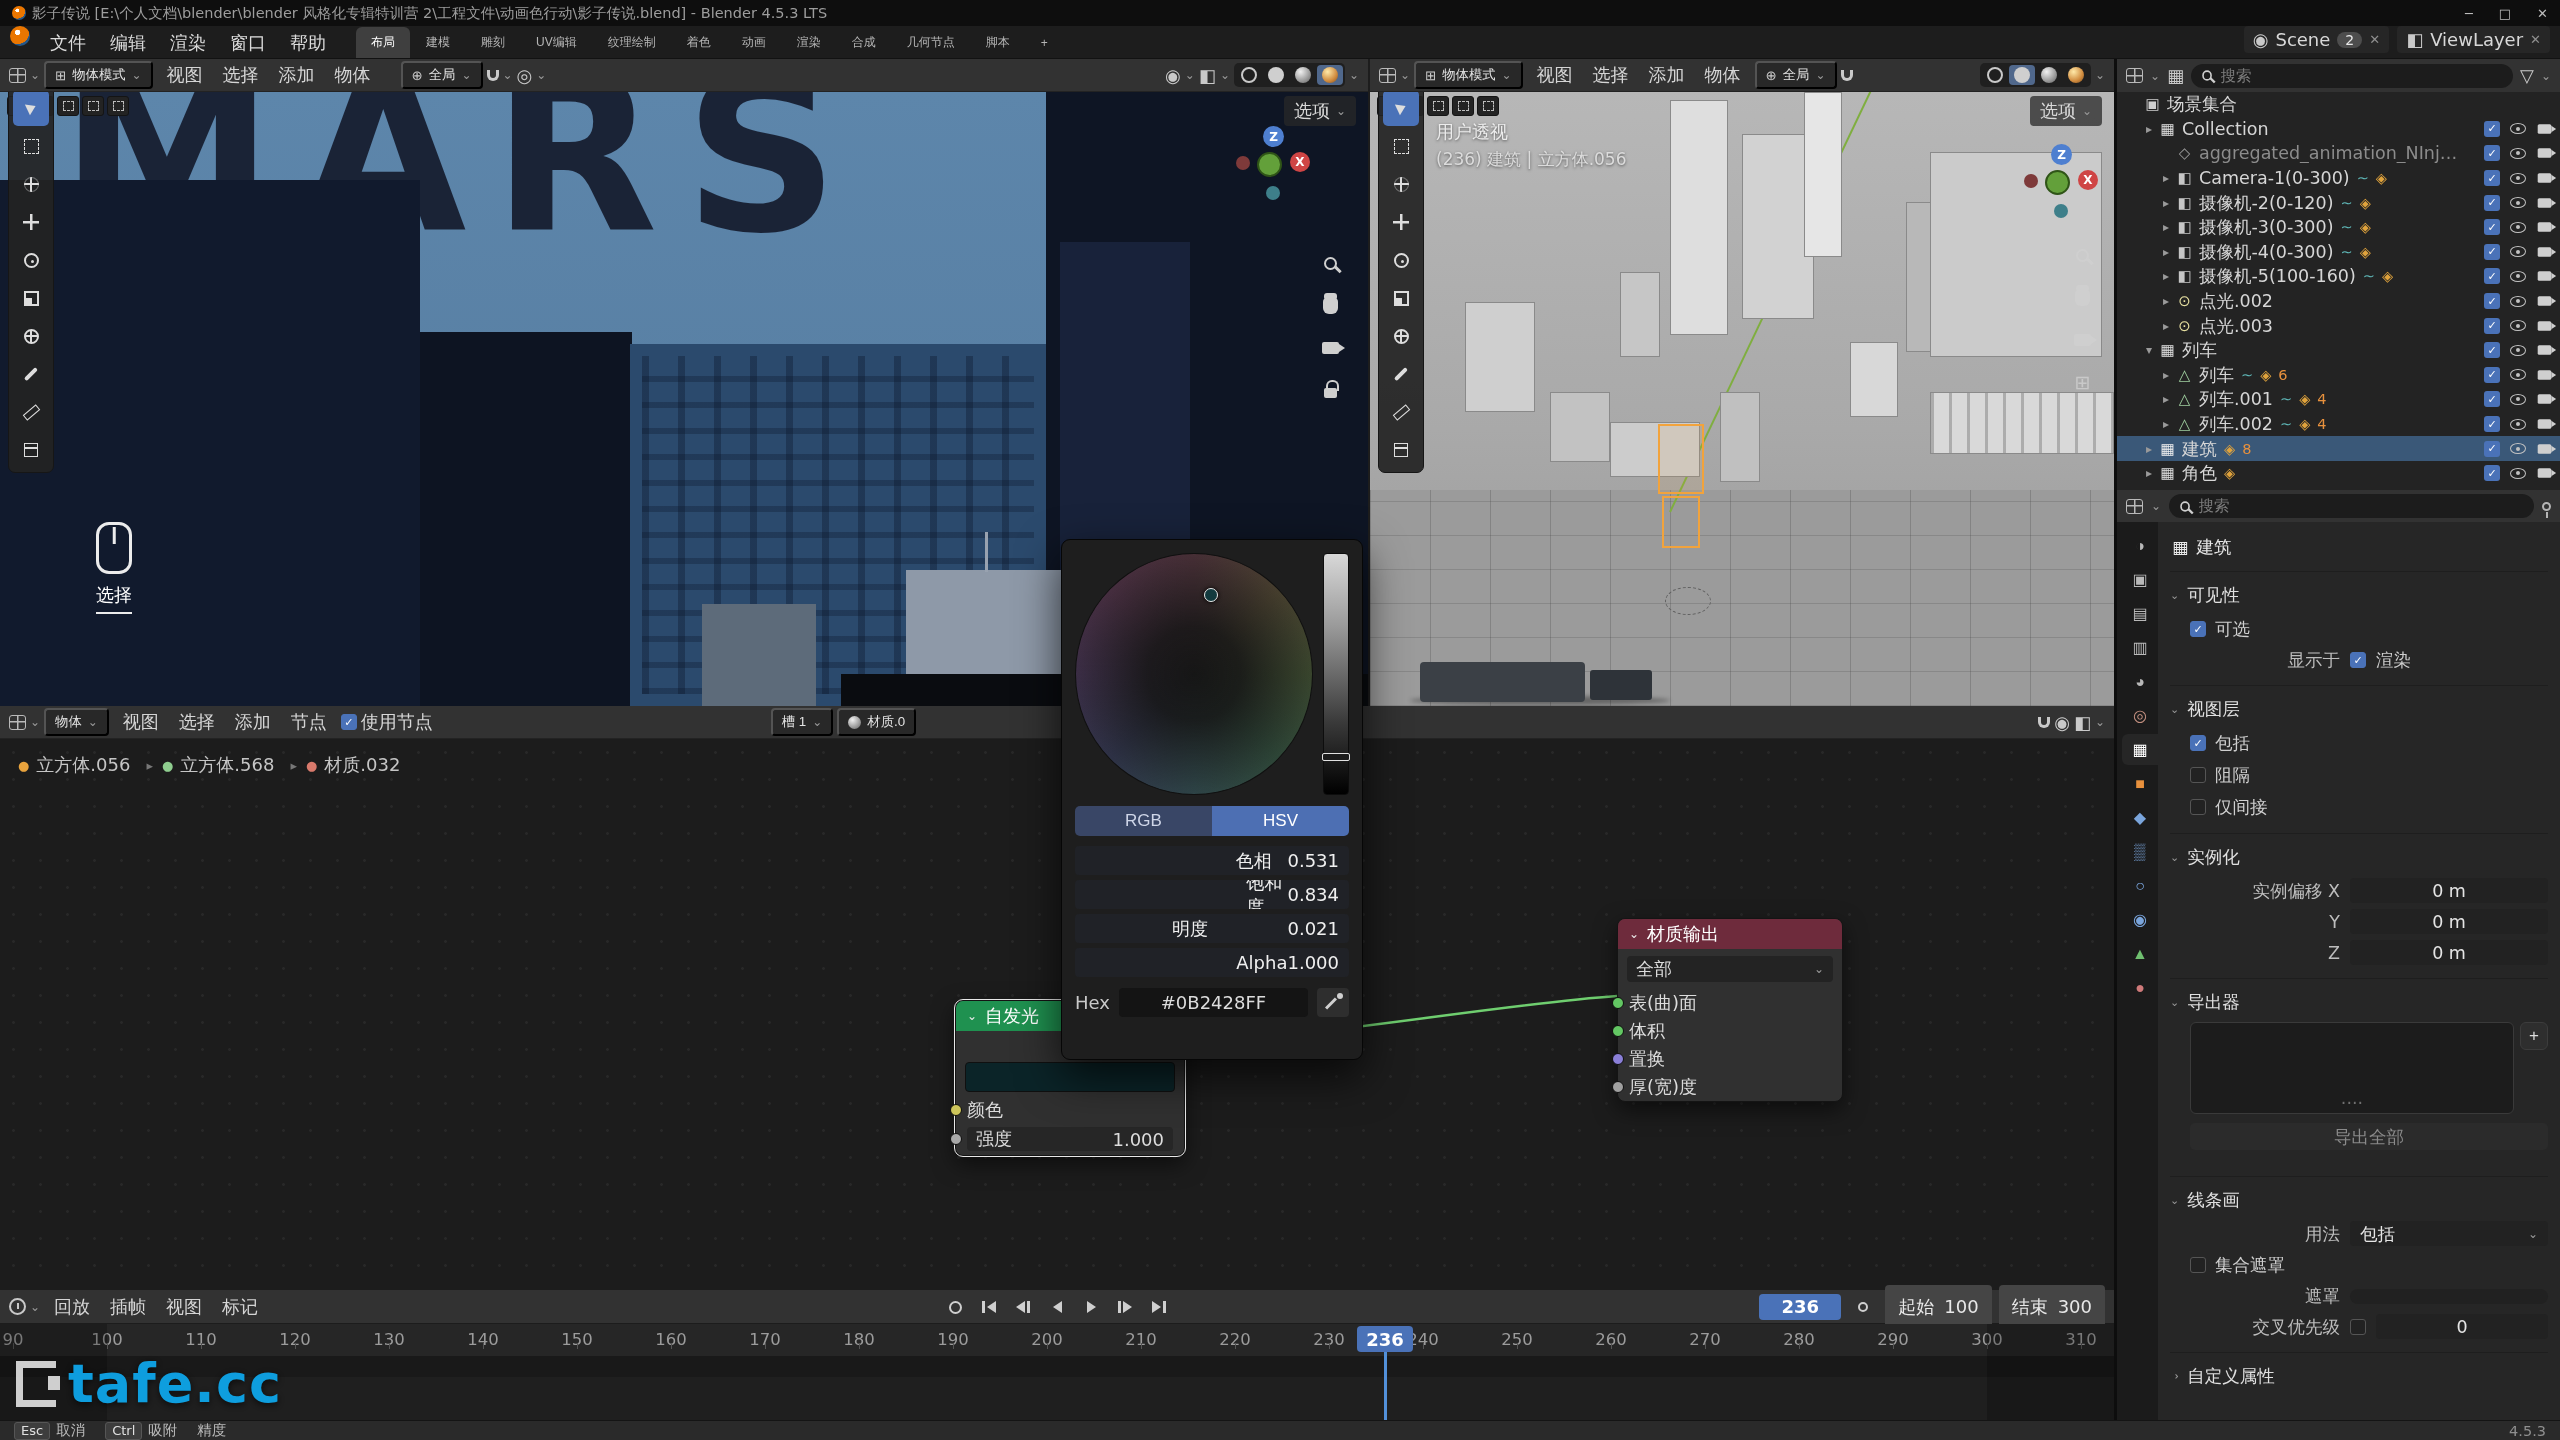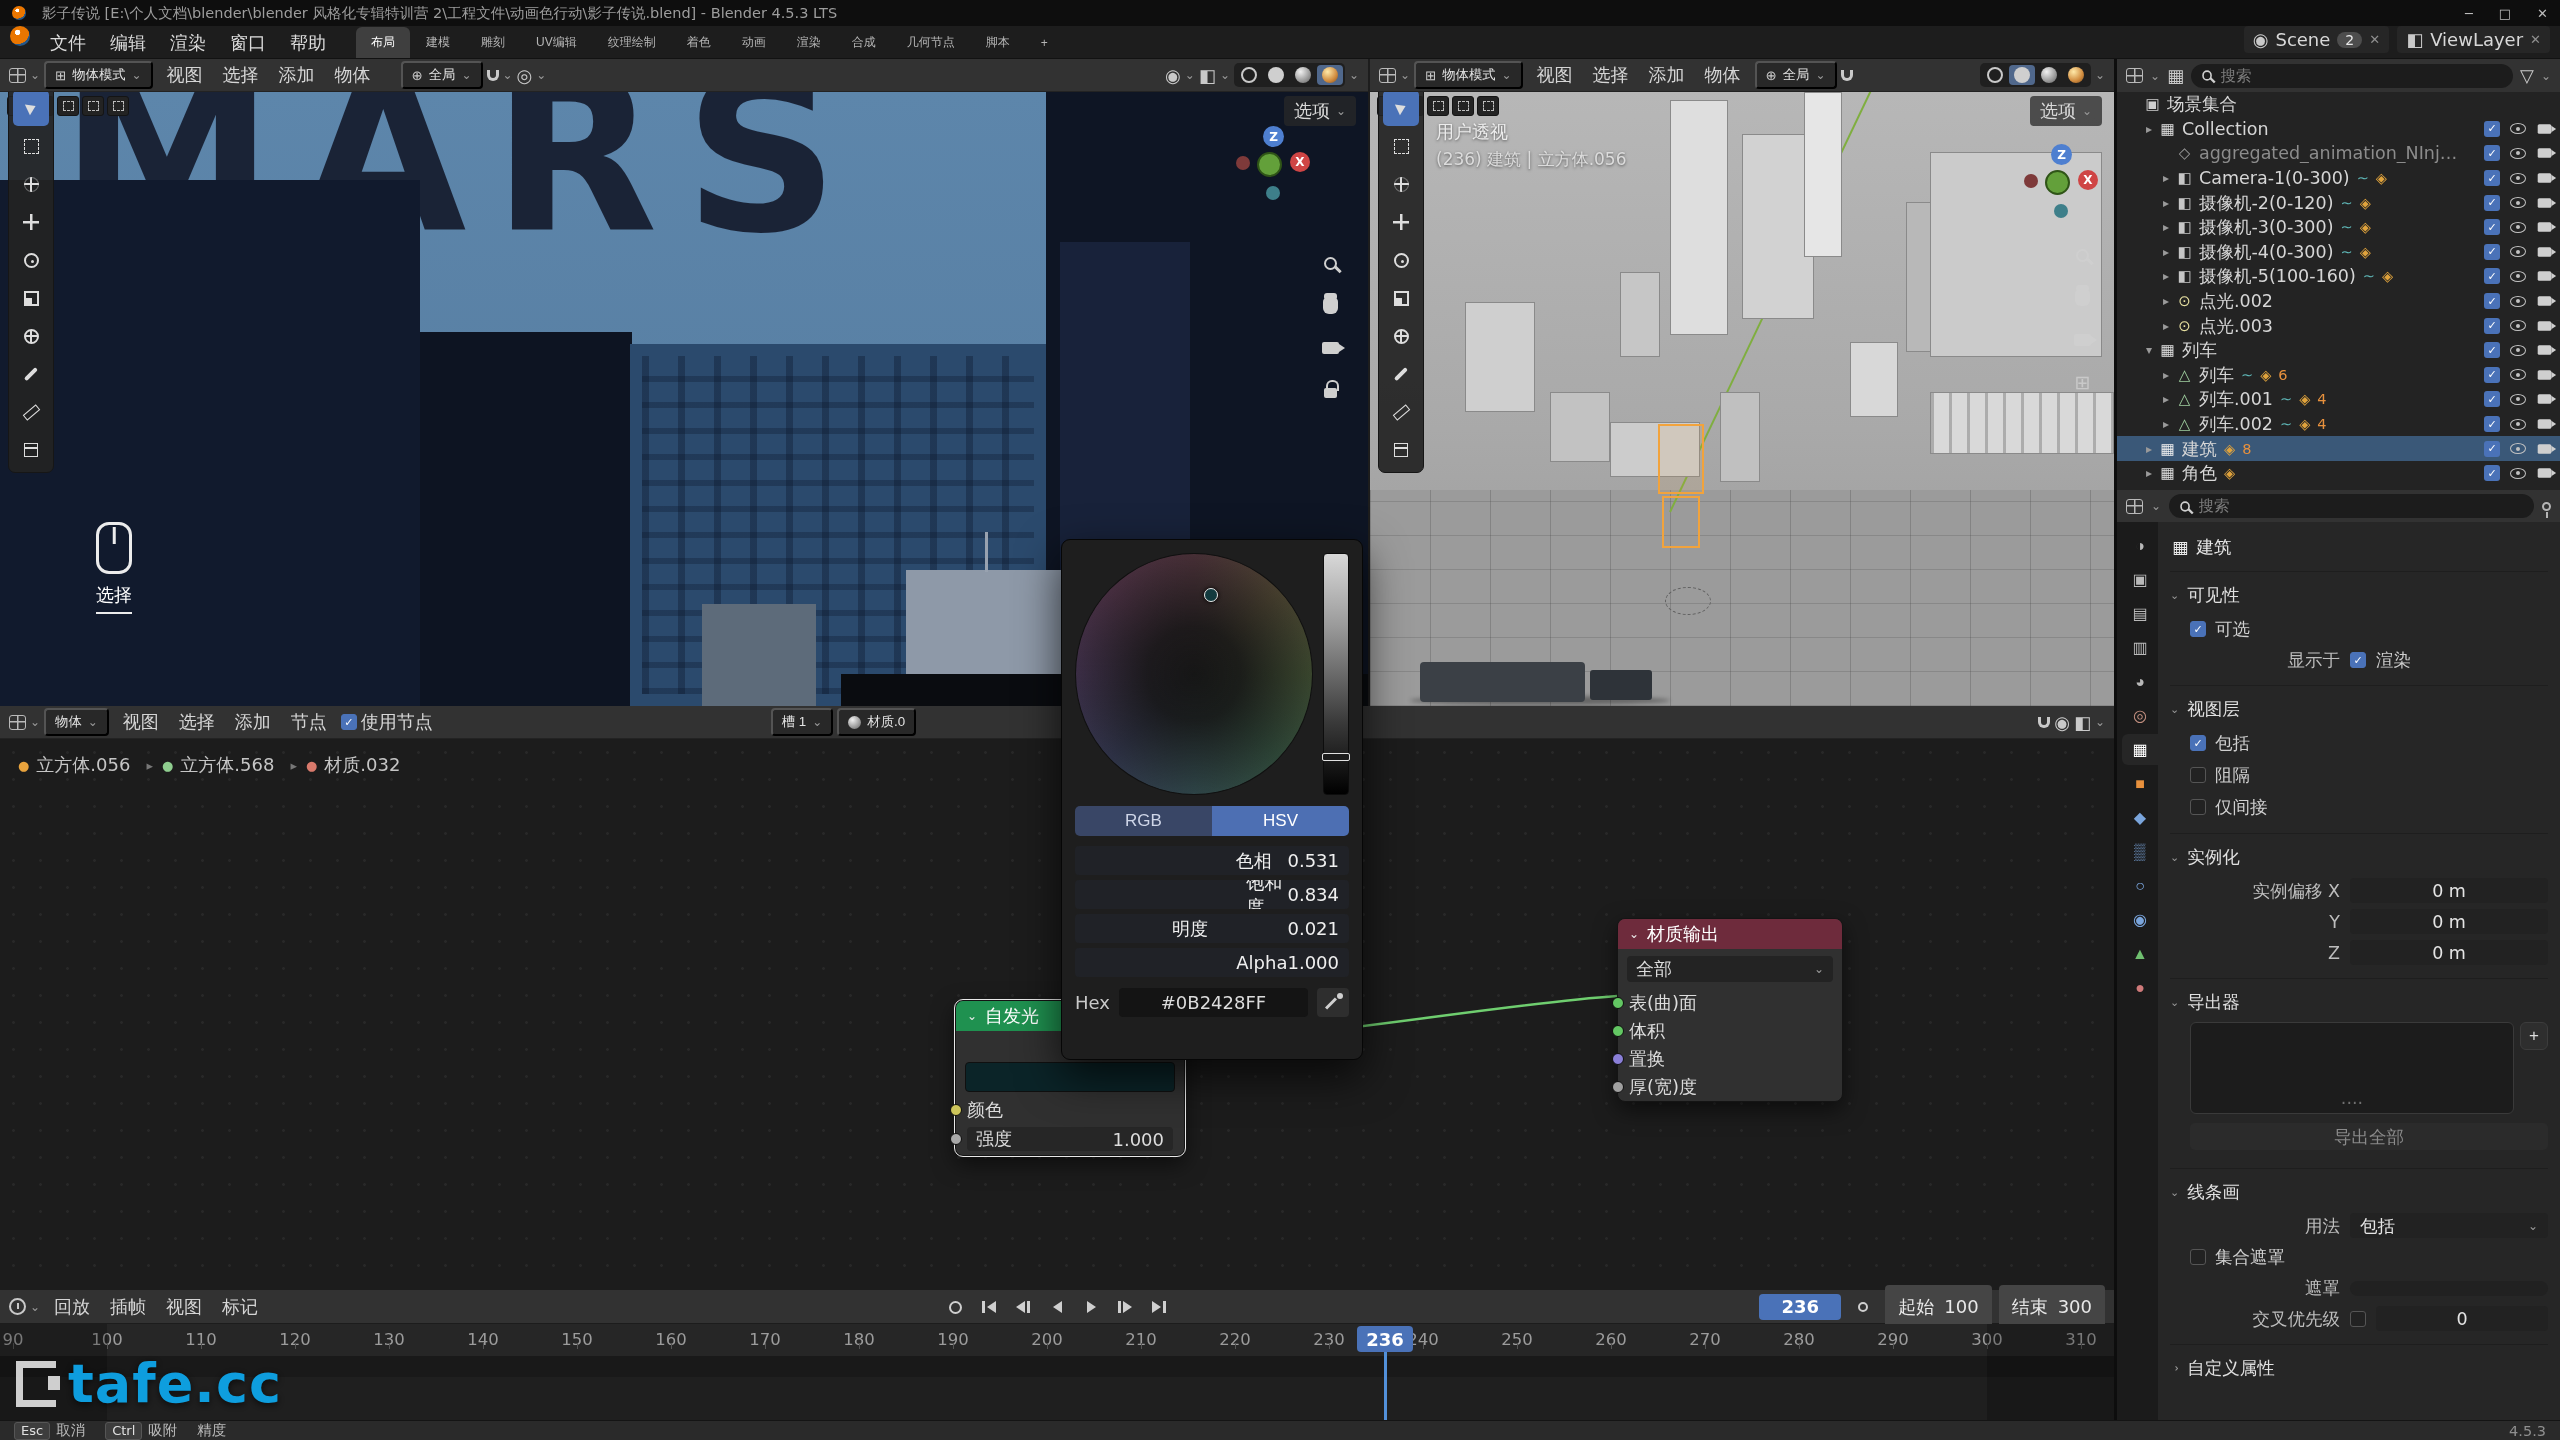--- a/index.html
+++ b/index.html
@@ -1,19 +1,19 @@
 <!DOCTYPE html>
 <html><head>
 <meta charset="utf-8">
 <style>
 *{margin:0;padding:0;box-sizing:border-box}
 body{background:#0b0b0b;font-family:"DejaVu Sans","Liberation Sans",sans-serif}
 .page{position:relative;width:2560px;height:1440px;overflow:hidden;background:#1d1d1d;color:#d8d8d8;font-size:18px}
 
-.titlebar{position:absolute;left:0;top:0;width:2560px;height:26px;background:#0e0e0e;display:flex;align-items:center;padding:0 12px;gap:10px;font-size:14.5px;color:#9d9d9d}
+.titlebar{position:absolute;left:0;top:0;width:2560px;height:26px;background:#0e0e0e;display:flex;align-items:center;padding:0 12px;font-size:14.5px;color:#9d9d9d}
 .winbtns{margin-left:auto;display:flex;gap:26px;color:#bdbdbd;font-size:13px}
 
 .topbar{position:absolute;left:0;top:26px;width:2560px;height:33px;background:#1d1d1d;border-bottom:1px solid #121212;display:flex;align-items:flex-start;padding:0 10px;gap:2px}
 .blogo{width:20px;height:20px;border-radius:50%;background:radial-gradient(circle at 38% 32%,#fff 0 14%,#ea7600 16% 62%,#265787 64%);margin-right:6px}
 .menu{padding:5px 12px;color:#dcdcdc;background:none;border:none;font-size:18px}
 .wstabs{margin-left:16px;display:flex;gap:1px;align-self:flex-end}
 .wstab{padding:7px 15px;color:#b5b5b5;background:transparent;border:none;border-radius:6px 6px 0 0;font-size:12px}
 .wstab.active{background:#3f3f3f;color:#fff}
 .topbar-right{margin-left:auto;display:flex;align-items:center;gap:8px}
 .tchip{display:flex;align-items:center;gap:7px;background:#262626;border-radius:4px;padding:3px 9px;color:#d8d8d8}
@@ -189,21 +189,21 @@
 .sechead .chev{font-size:11px}
 .prow{display:flex;align-items:center;gap:10px;padding:3px 0 3px 20px}
 .plab{width:150px;text-align:right;color:#bdbdbd;flex:none}
 .pfield{flex:1;height:25px;background:#222;border-radius:4px;display:flex;align-items:center;justify-content:center;color:#e5e5e5}
 .pfield.dd{justify-content:space-between;padding:0 10px}
 .cbrow{display:flex;align-items:center;gap:9px;padding:4px 0 4px 20px}
 .exprow{display:flex;gap:6px;margin-left:20px;margin-top:2px}
 .expbox{flex:1;height:92px;background:#1c1c1c;border:1px solid #3a3a3a;border-radius:6px;display:flex;align-items:flex-end;justify-content:center;color:#6f6f6f}
 .expcol{width:28px}
 .plusbtn{width:28px;height:28px;background:#2e2e2e;border:1px solid #3c3c3c;border-radius:6px;color:#ddd;font-size:17px;display:flex;align-items:center;justify-content:center}
-.exportall{margin:9px 0 8px 20px;height:27px;background:#2b2b2b;border-radius:5px;display:flex;align-items:center;justify-content:center;color:#8a8a8a}
+.exportall{margin:9px 0 16px 20px;height:27px;background:#2b2b2b;border-radius:5px;display:flex;align-items:center;justify-content:center;color:#8a8a8a}
 .disabledstrip{flex:1;height:15px;background:#1e1e1e;border-radius:8px;opacity:.55}
 
 .statusbar{position:absolute;left:0;top:1420px;width:2560px;height:20px;background:#2a2a2a;border-top:1px solid #141414;display:flex;align-items:center;gap:20px;padding:0 14px;font-size:14.5px;color:#b9b9b9}
 .hint{display:flex;gap:6px;align-items:center}
 .kbd{background:#3d3d3d;border:1px solid #565656;border-radius:3px;padding:0 6px;font-size:13px;color:#e0e0e0;line-height:16px}
 .kbd:empty{display:none}
 .version{margin-left:auto;color:#8f8f8f}
 .watermark{position:absolute;left:16px;top:1352px;z-index:40;display:flex;align-items:center;gap:12px;opacity:.95}
 .wmico{width:40px;height:46px;border:7px solid #d9d9d9;border-right:none;position:relative}
 .wmico::after{content:"";position:absolute;right:-4px;top:8px;width:12px;height:14px;background:#d9d9d9}

